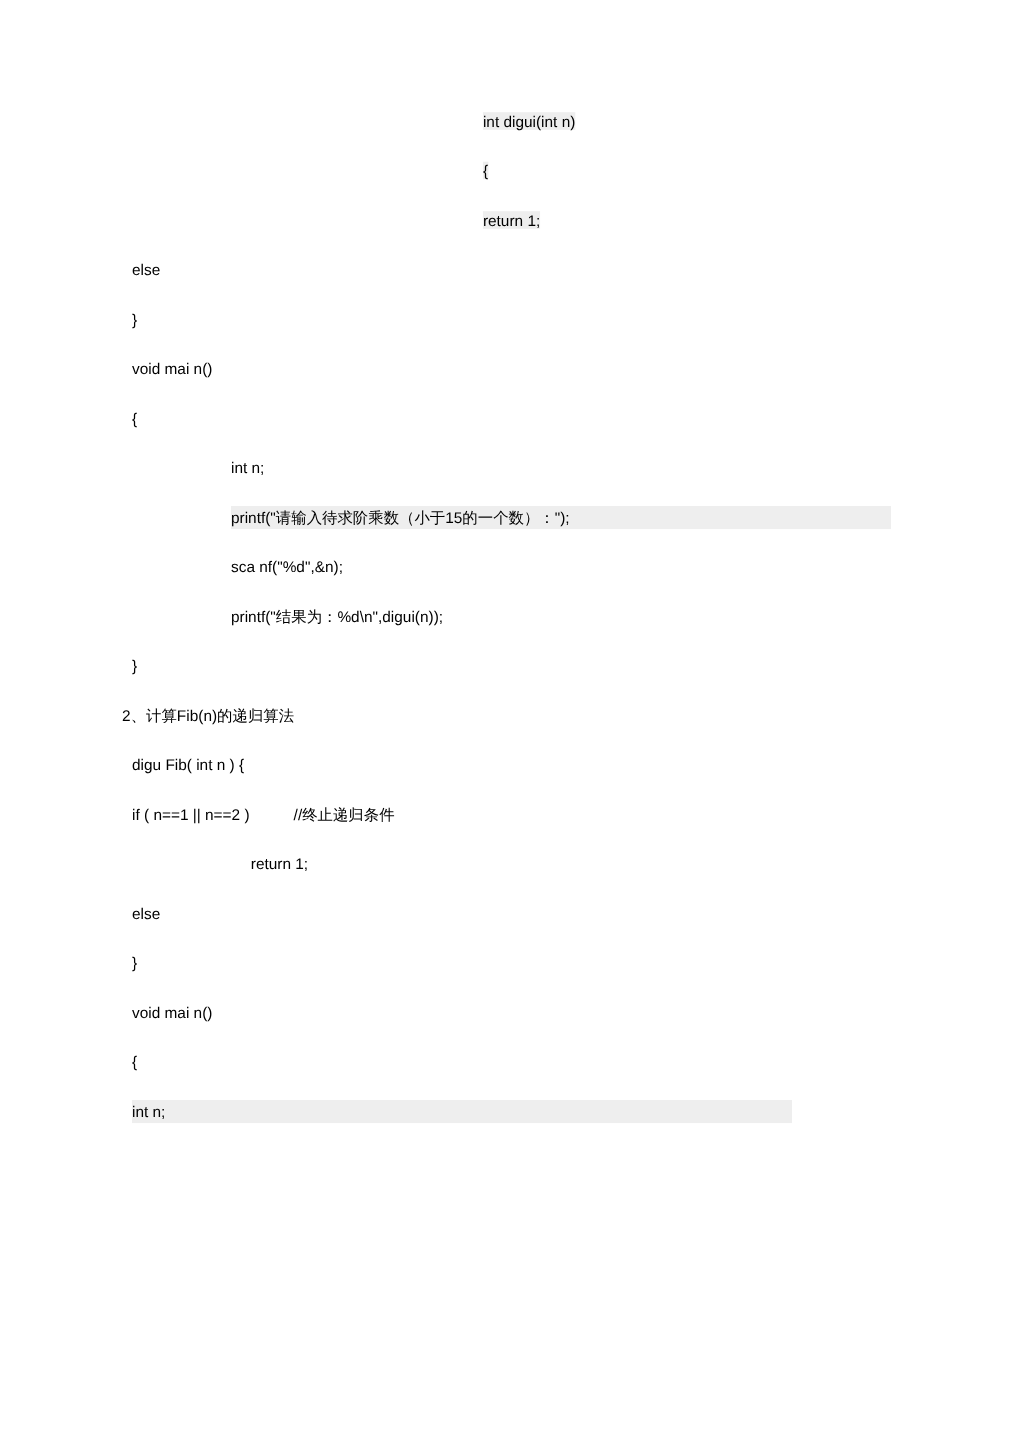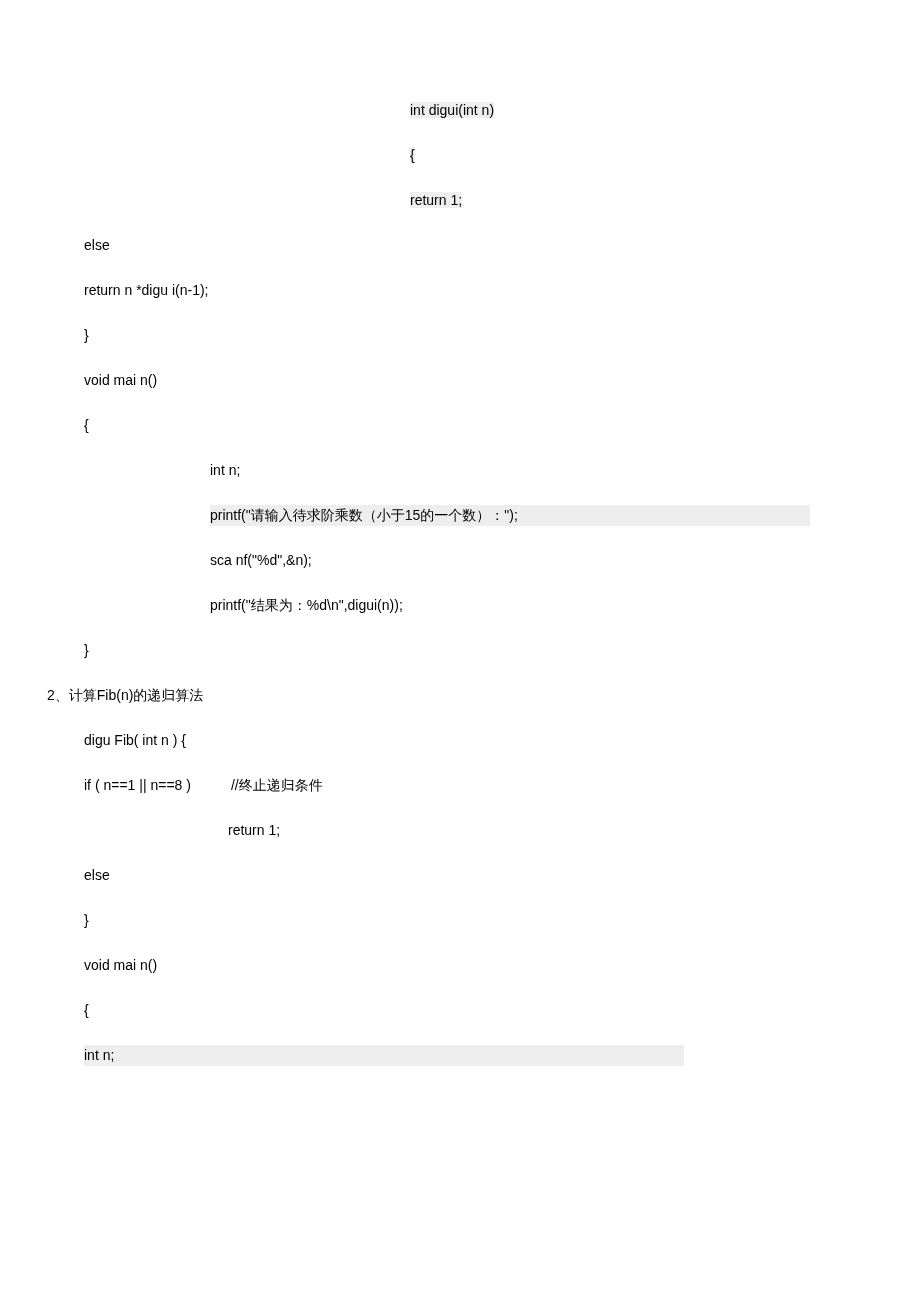--- a/index.html
+++ b/index.html
@@ -14,32 +14,33 @@
   .page {
     padding: 100px 0 80px 0;
     line-height: 1.5;
   }
   .code-line {
     margin: 0 0 24px 0;
     white-space: pre;
   }
   .indent-center {
     padding-left: 410px;
+    margin-left: 29px;
   }
   .indent-1 {
-    padding-left: 84px;
+    padding-left: 120px;
   }
   .indent-2 {
     padding-left: 210px;
   }
   .indent-3 {
     padding-left: 228px;
   }
   .heading {
-    padding-left: 47px;
+    padding-left: 111px;
     margin: 0 0 24px 0;
   }
   .hl {
     background: #eeeeee;
     display: inline;
   }
   .hl-block {
     background: #eeeeee;
     display: inline-block;
     width: 600px;
@@ -52,34 +53,33 @@
 </head>
 <body>
 
 <div class="page">
 
   <div class="code-line indent-center"><span class="hl">int digui(int n)</span></div>
   <div class="code-line indent-center"><span class="hl">{</span></div>
   <div class="code-line indent-center"><span class="hl">return 1;</span></div>
 
   <div class="code-line indent-1"><span>else</span></div>
-  <div class="code-line indent-1"><span>return n *digu i(n-1);</span></div>
   <div class="code-line indent-1"><span>}</span></div>
   <div class="code-line indent-1"><span>void mai n()</span></div>
   <div class="code-line indent-1"><span>{</span></div>
   <div class="code-line indent-2"><span>int n;</span></div>
   <div class="code-line indent-2"><span class="hl-block">printf("请输入待求阶乘数（小于15的一个数）：");</span></div>
   <div class="code-line indent-2"><span>sca nf("%d",&amp;n);</span></div>
   <div class="code-line indent-2"><span>printf("结果为：%d\n",digui(n));</span></div>
   <div class="code-line indent-1"><span>}</span></div>
 
   <div class="code-line heading"><span>2、计算Fib(n)的递归算法</span></div>
 
   <div class="code-line indent-1"><span>digu Fib( int n ) {</span></div>
-  <div class="code-line indent-1"><span>if ( n==1 || n==8 )</span><span class="comment-gap"></span><span>//终止递归条件</span></div>
+  <div class="code-line indent-1"><span>if ( n==1 || n==2 )</span><span class="comment-gap"></span><span>//终止递归条件</span></div>
   <div class="code-line indent-3"><span>return 1;</span></div>
   <div class="code-line indent-1"><span>else</span></div>
   <div class="code-line indent-1"><span>}</span></div>
   <div class="code-line indent-1"><span>void mai n()</span></div>
   <div class="code-line indent-1"><span>{</span></div>
   <div class="code-line indent-1"><span class="hl-block">int n;</span></div>
 
 </div>
 
 </body></html>

